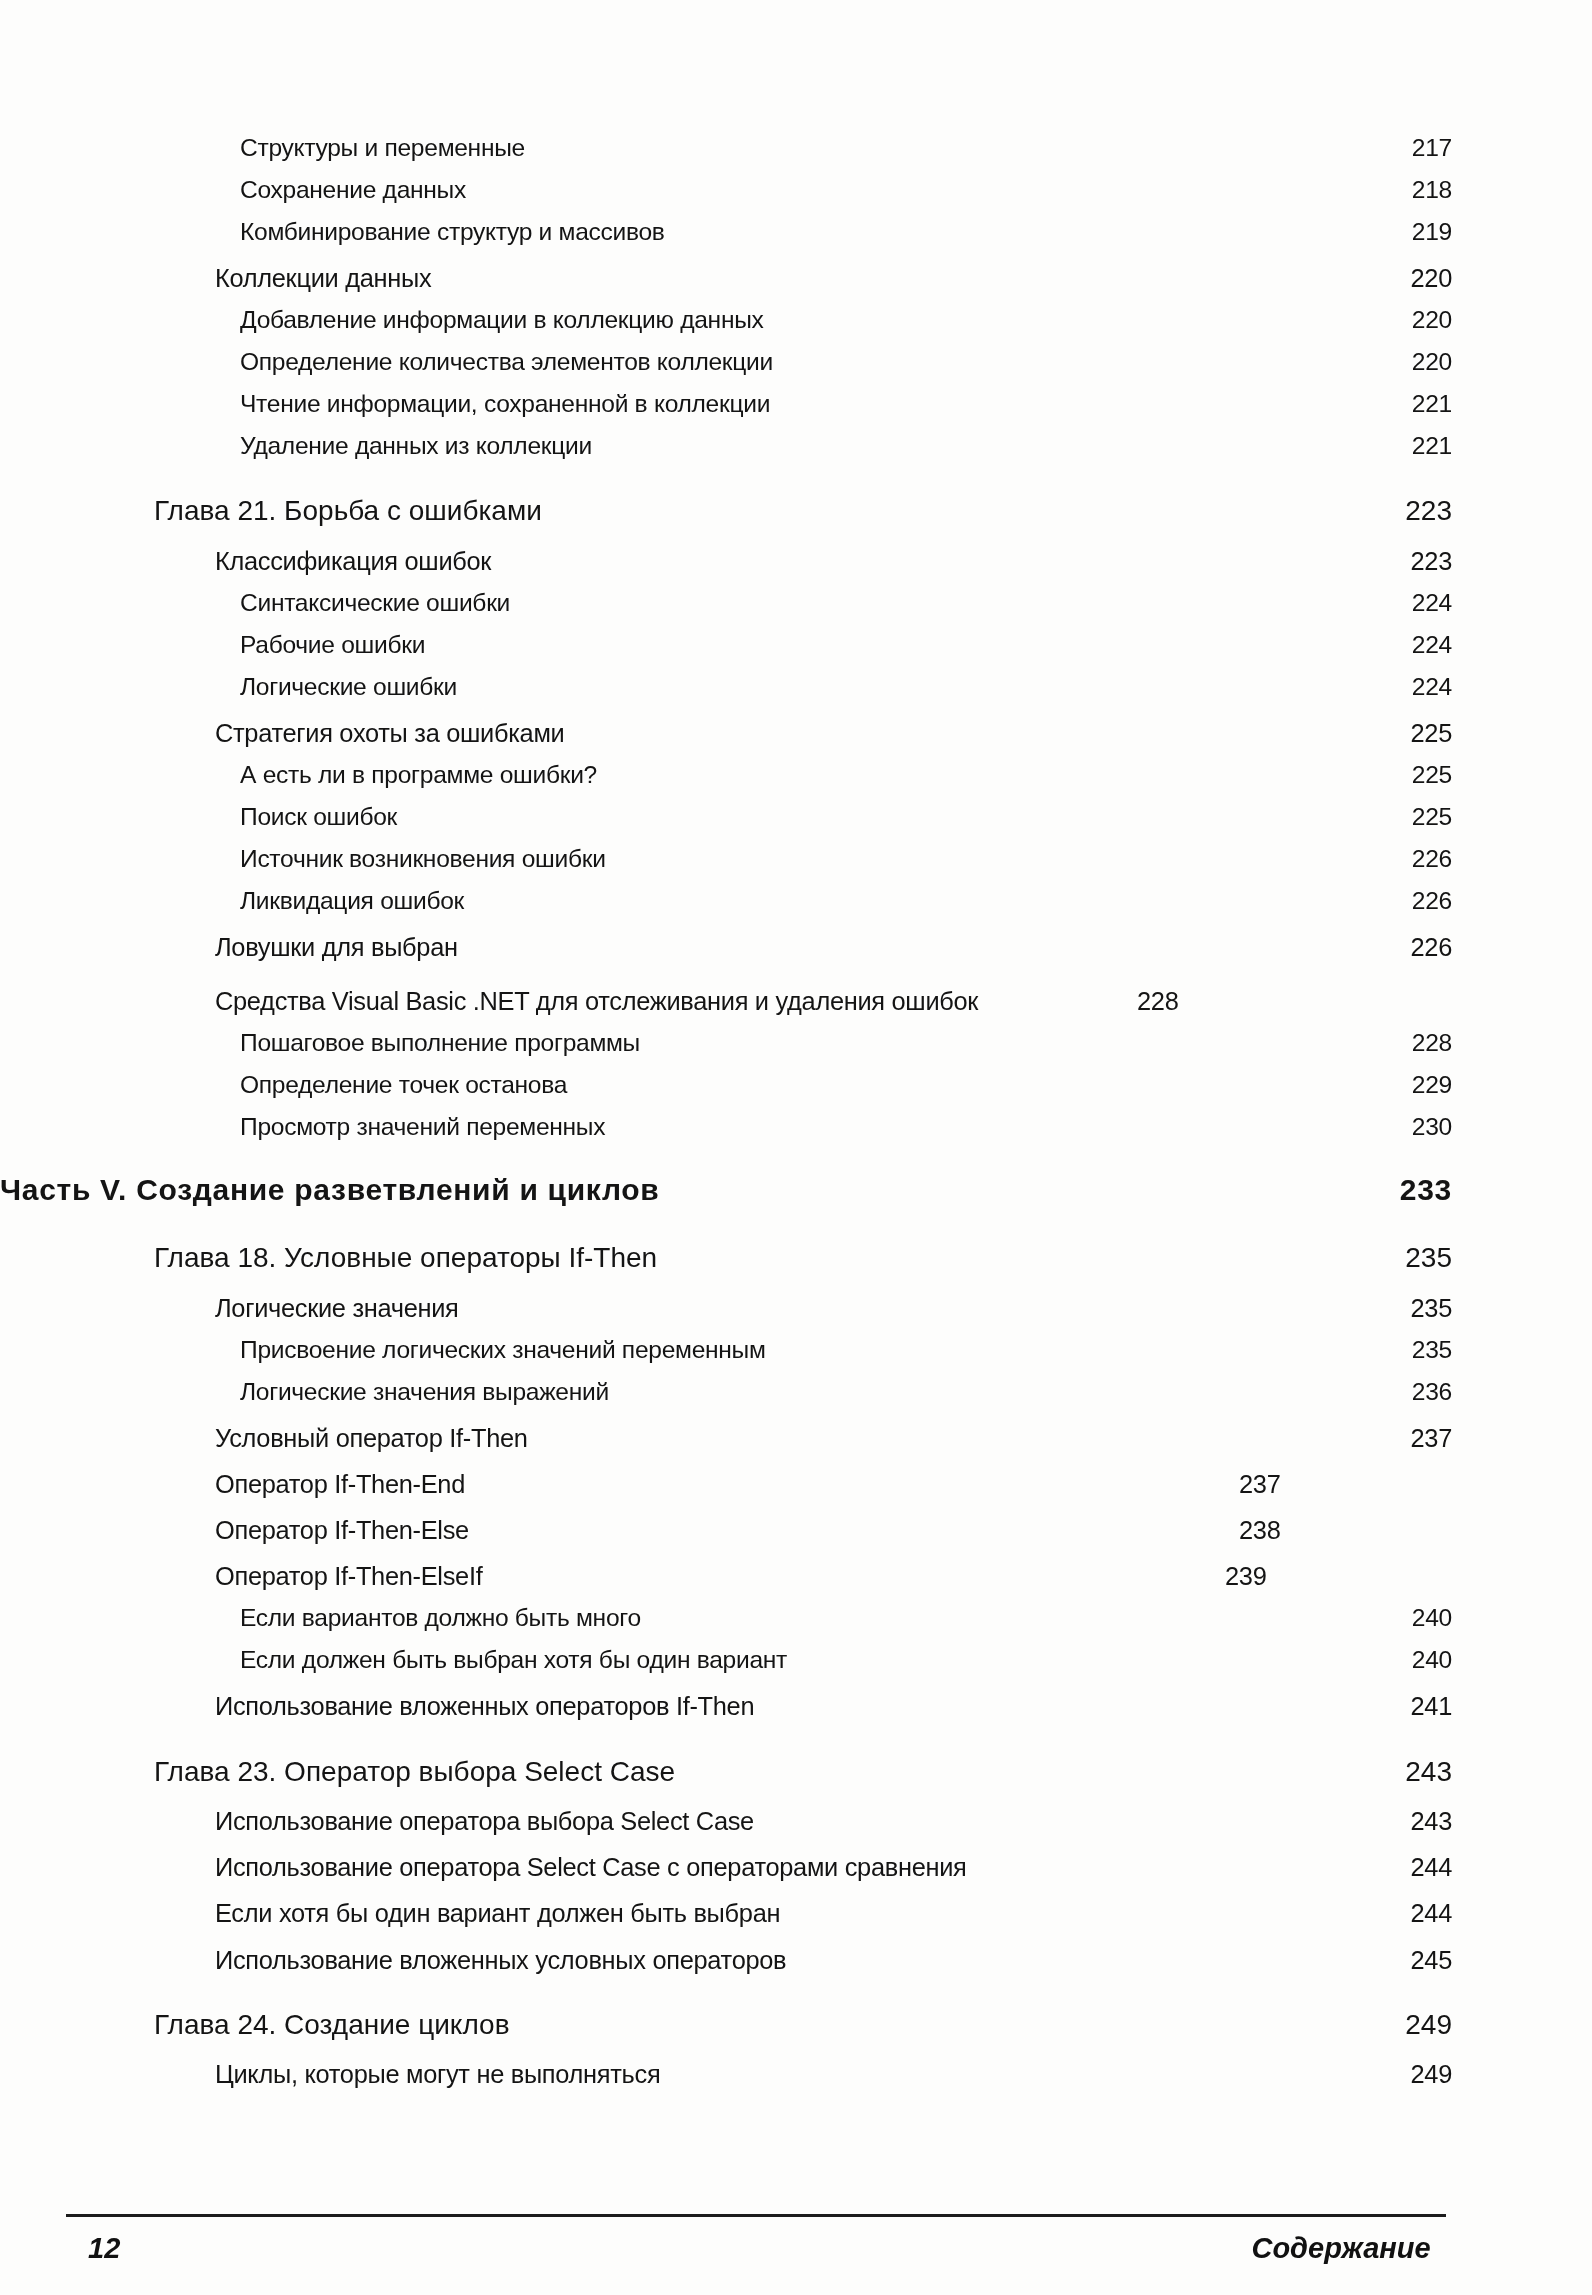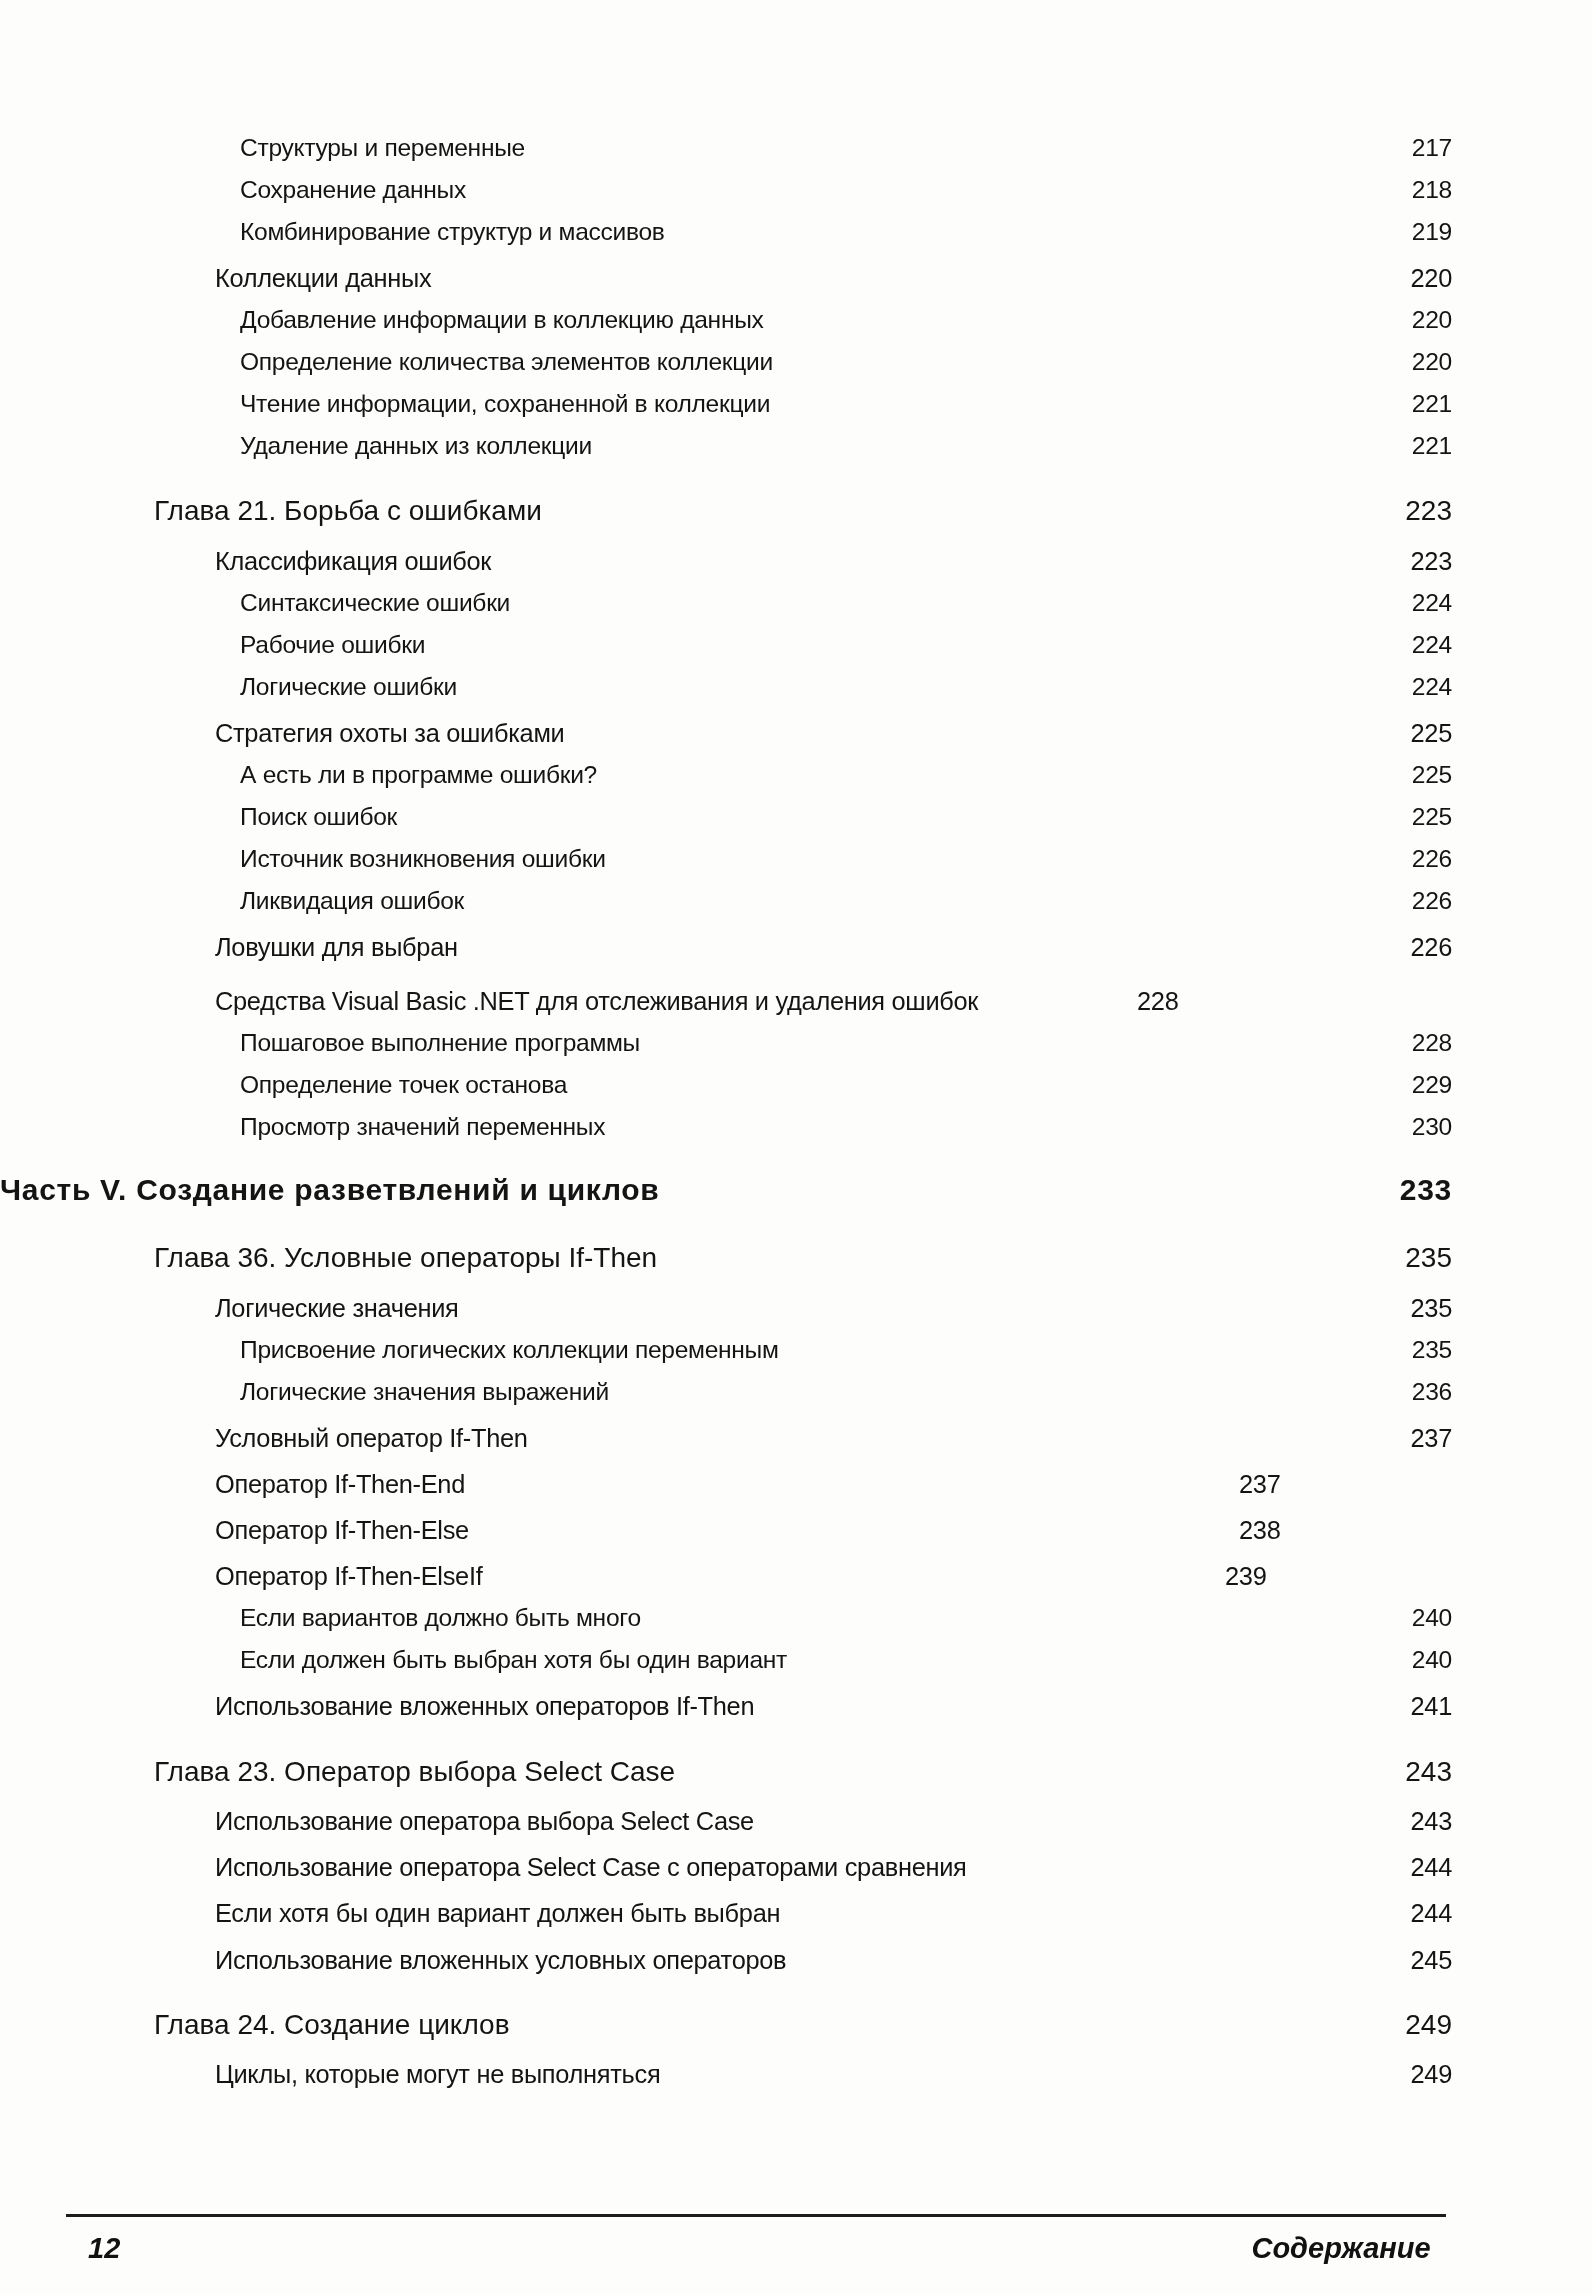--- a/index.html
+++ b/index.html
@@ -166,29 +166,29 @@
       </div>
       <div class="row subsection">
         <span class="entry-text">Просмотр значений переменных</span>
         <span class="entry-page">230</span>
       </div>
       <div class="row part">
         <span class="entry-text">Часть V. Создание разветвлений и циклов</span>
         <span class="entry-page">233</span>
       </div>
       <div class="row chapter">
-        <span class="entry-text">Глава 36. Условные операторы If-Then</span>
+        <span class="entry-text">Глава 18. Условные операторы If-Then</span>
         <span class="entry-page">235</span>
       </div>
       <div class="row section">
         <span class="entry-text">Логические значения</span>
         <span class="entry-page">235</span>
       </div>
       <div class="row subsection">
-        <span class="entry-text">Присвоение логических коллекции переменным</span>
+        <span class="entry-text">Присвоение логических значений переменным</span>
         <span class="entry-page">235</span>
       </div>
       <div class="row subsection">
         <span class="entry-text">Логические значения выражений</span>
         <span class="entry-page">236</span>
       </div>
       <div class="row section">
         <span class="entry-text">Условный оператор If-Then</span>
         <span class="entry-page">237</span>
       </div>

